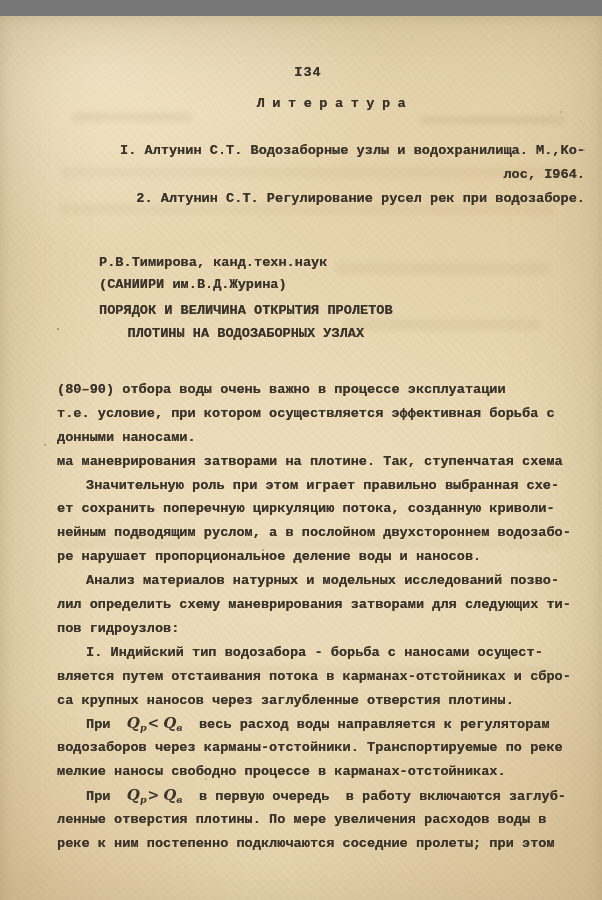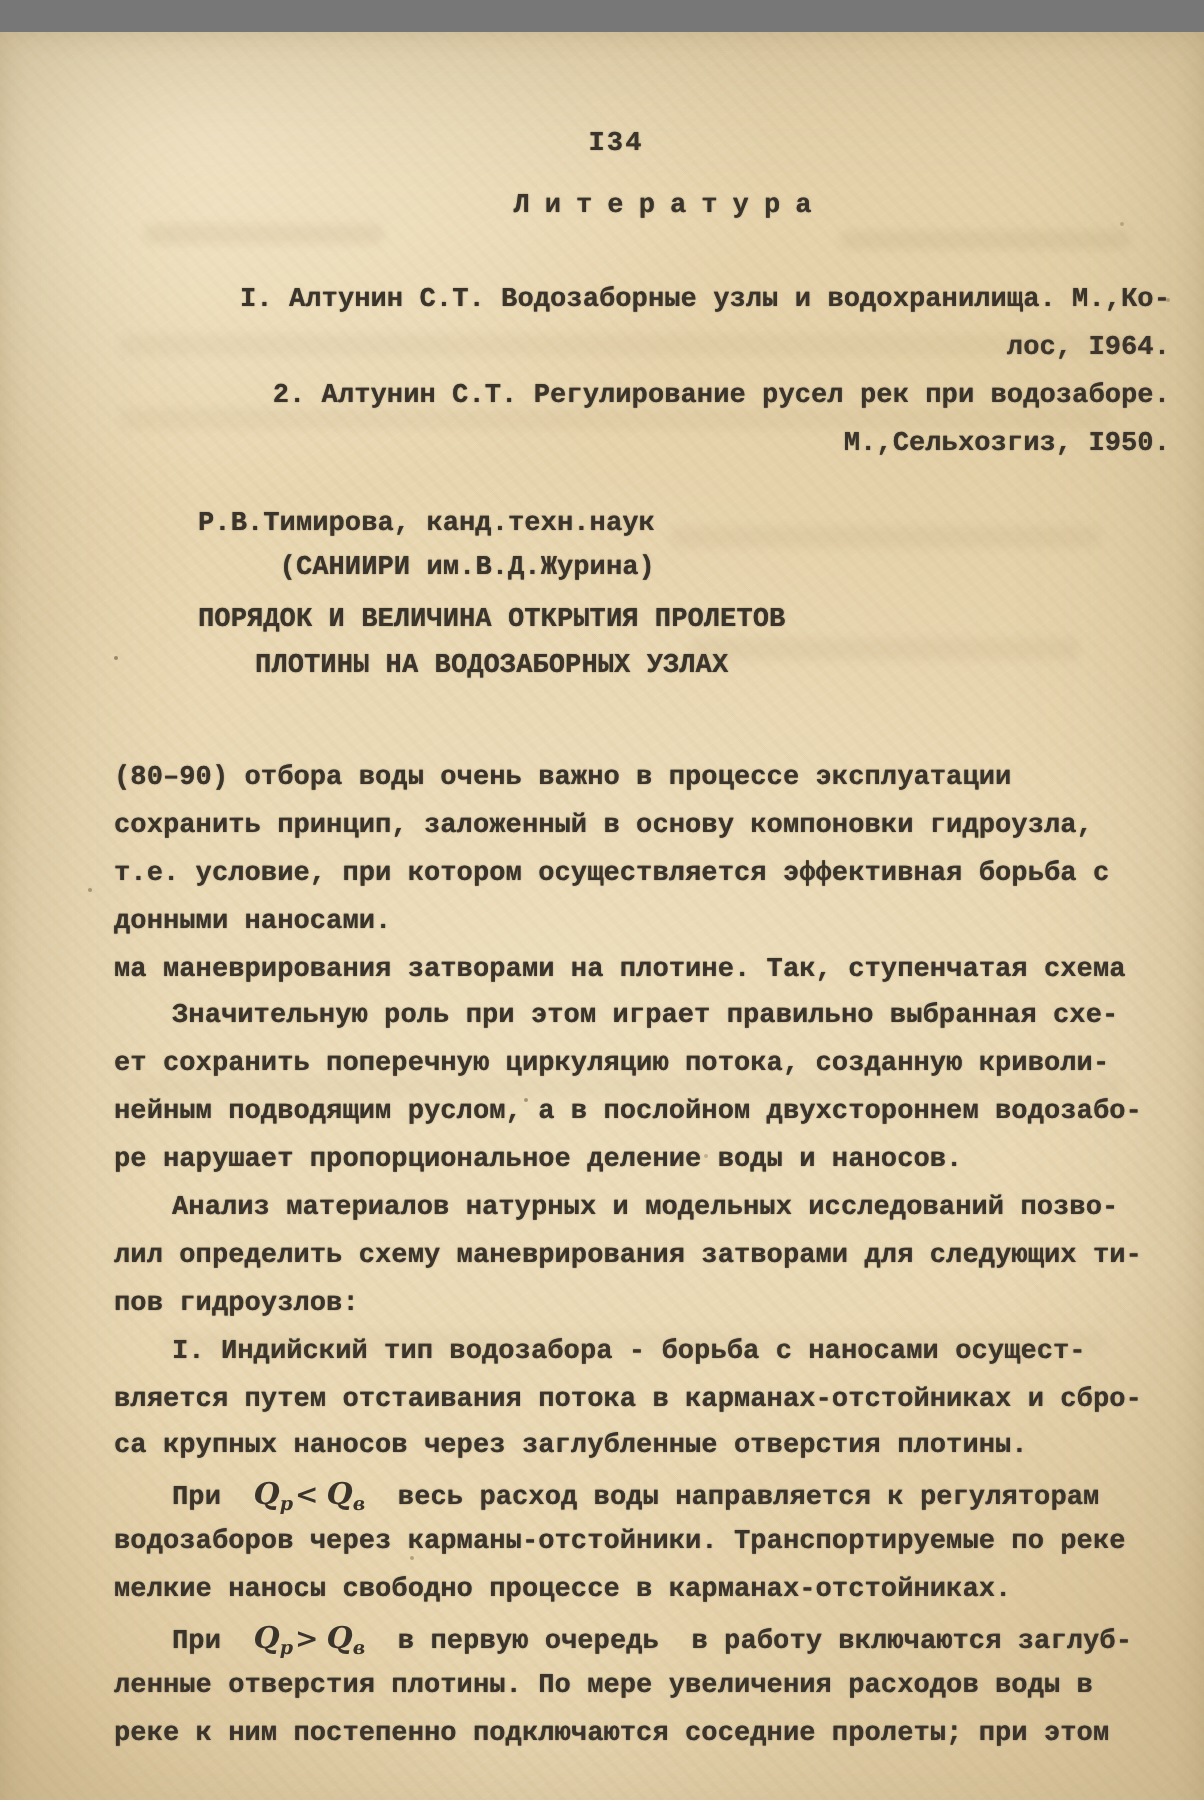--- a/index.html
+++ b/index.html
@@ -29,21 +29,21 @@
     text-align:center; letter-spacing:1px;
     transform:translateX(7px);
   }
   .lit-heading {
     position:absolute; top:80px; left:0; right:0;
     text-align:center; letter-spacing:7.5px;
     transform:translateX(34px);
   }
   .refs { position:absolute; top:123px; left:57px; width:528px;text-align:right; }
   .author-block { position:absolute; top:236px; left:99px; }
-  .author-block .tline { line-height:21.5px; height:21.5px;text-align:right; }
+  .author-block .tline { line-height:21.5px; height:21.5px; }
   .title-block { position:absolute; top:284px; left:99px; }
   .title-block .tline { line-height:22.5px; height:22.5px;text-align:center; }
   .body-block { position:absolute; top:362px; left:57px; width:530px; }
   .tline { line-height:23.9px; height:23.9px; white-space:pre; }
   .para { margin:0; }
   .refs .para > .tline.first  { text-indent:44px; }
   .body-block .para > .tline.first { text-indent:29px; }
   .fq {
     font-family:"DejaVu Serif", serif;
     font-style:italic; font-weight:700;
@@ -90,38 +90,36 @@
 
   <div class="lit-heading typed">Литература</div>
 
   <div class="refs typed">
       <div class="para">
         <div class="tline first">I. Алтунин С.Т. Водозаборные узлы и водохранилища. М.,Ко-</div>
         <div class="tline">лос, I964.</div>
       </div>
       <div class="para">
         <div class="tline first">2. Алтунин С.Т. Регулирование русел рек при водозаборе.</div>
-        <div class="tline">М.,Сельхозгиз, I950.</div>
       </div>
     </div>
 
   <div class="author-block typed">
     <div class="tline">Р.В.Тимирова, канд.техн.наук</div>
     <div class="tline">(САНИИРИ им.В.Д.Журина)</div>
   </div>
 
   <div class="title-block typed">
       <div class="tline">ПОРЯДОК И ВЕЛИЧИНА ОТКРЫТИЯ ПРОЛЕТОВ</div>
       <div class="tline">ПЛОТИНЫ НА ВОДОЗАБОРНЫХ УЗЛАХ</div>
     </div>
 
   <div class="body-block typed">
       <div class="para">
         <div class="tline">(80–90) отбора воды очень важно в процессе эксплуатации</div>
-        <div class="tline">сохранить принцип, заложенный в основу компоновки гидроузла,</div>
         <div class="tline">т.е. условие, при котором осуществляется эффективная борьба с</div>
         <div class="tline">донными наносами.</div>
       </div>
       <div class="para">
         <div class="tline">ма маневрирования затворами на плотине. Так, ступенчатая схема</div>
         <div class="tline first">Значительную роль при этом играет правильно выбранная схе-</div>
         <div class="tline">ет сохранить поперечную циркуляцию потока, созданную криволи-</div>
         <div class="tline">нейным подводящим руслом, а в послойном двухстороннем водозабо-</div>
         <div class="tline">ре нарушает пропорциональное деление воды и наносов.</div>
       </div>

